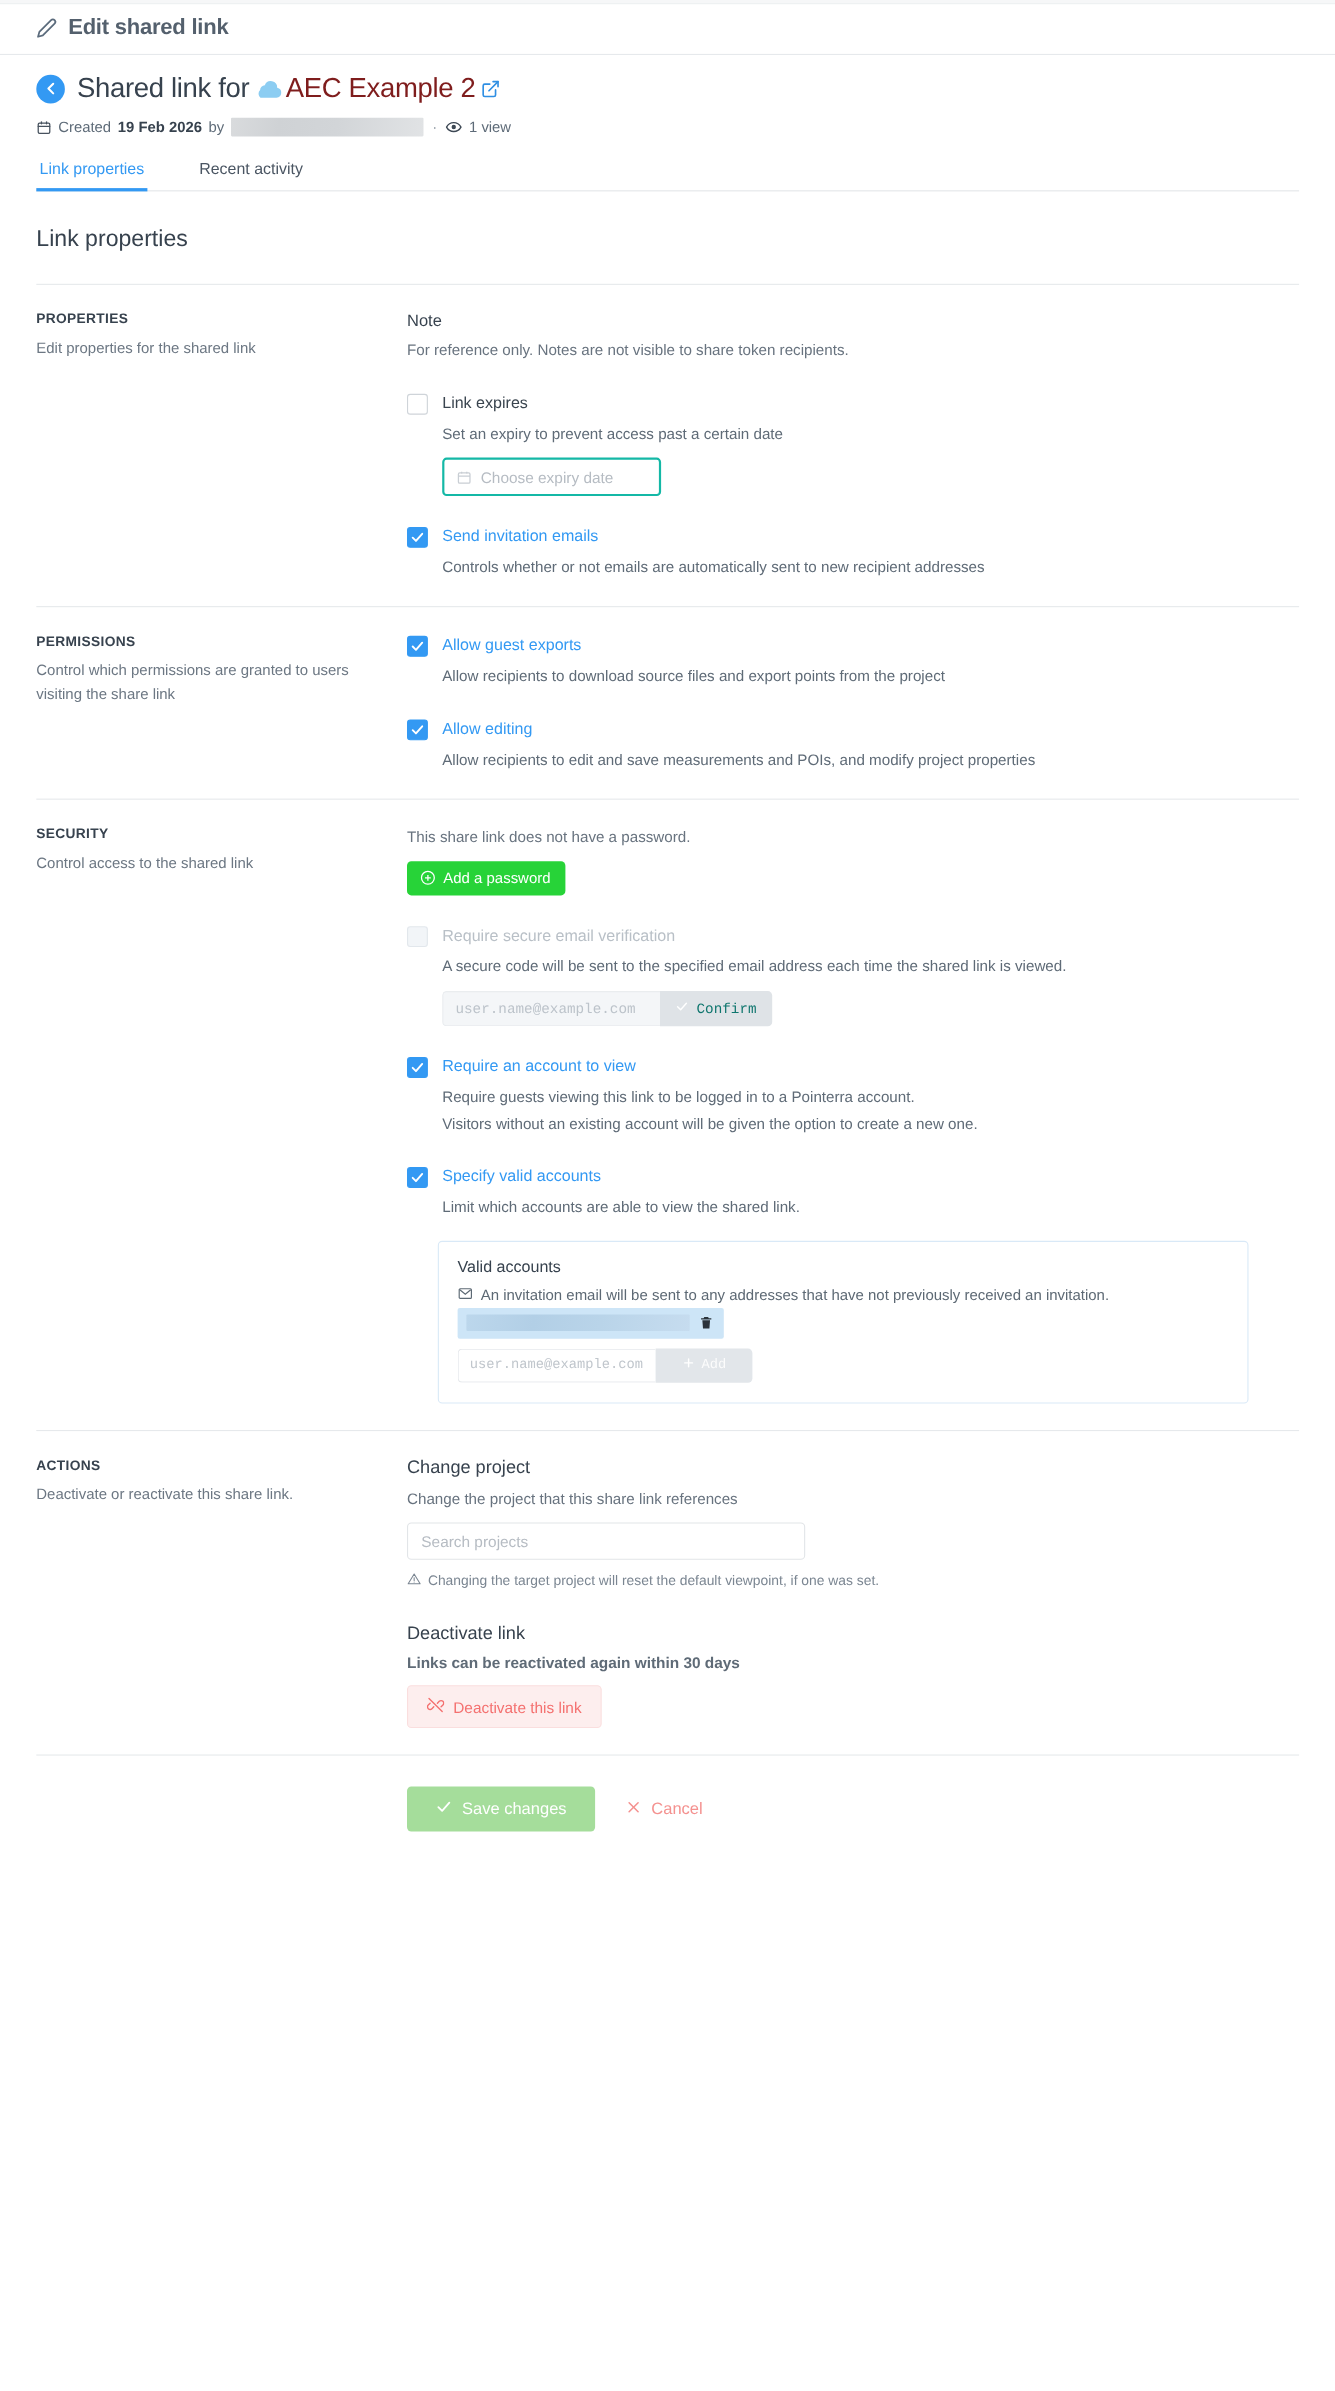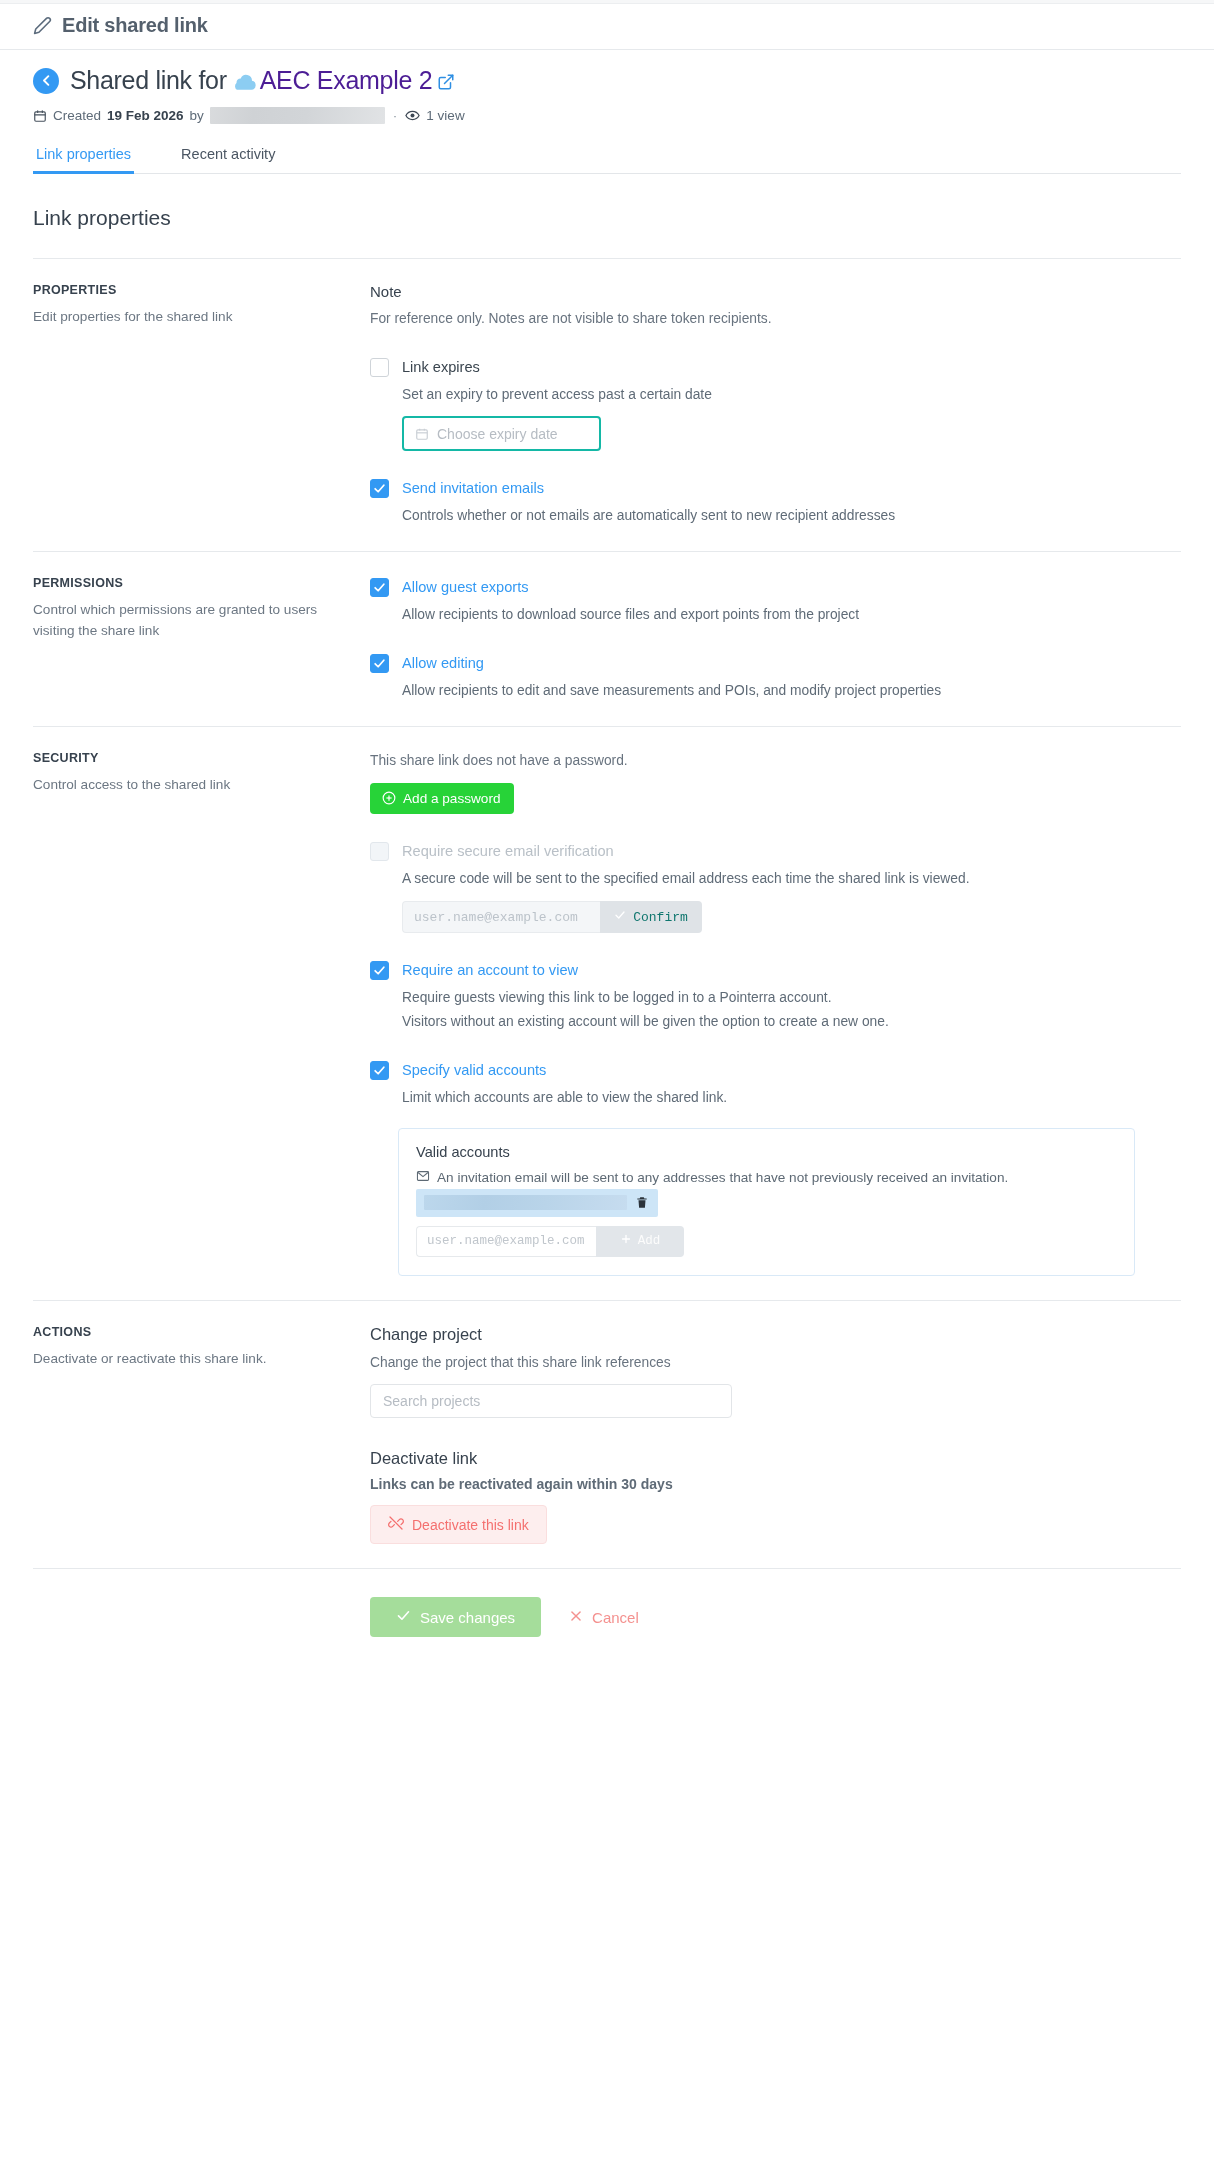--- a/index.html
+++ b/index.html
@@ -59,21 +59,21 @@
   .back-btn svg { display:block; }
   .header-title {
     font-size: 25px;
     color: #37424e;
     font-weight: normal;
     letter-spacing: -0.3px;
     white-space: nowrap;
   }
   .cloud-icon { display:inline-flex; vertical-align: -3px; margin: 0 3px 0 5px; }
   .project-link {
-    color: #4c1d95;
+    color: #7f1d1d;
     font-size: 25px;
     text-decoration: none;
     cursor: pointer;
     text-align: center;
   }
   .ext-icon { display:inline-flex; vertical-align:-2px; margin-left:5px; cursor:pointer;}
 
   .meta-row {
     display: flex;
     align-items: center;
@@ -663,20 +663,30 @@
 
   <div class="section">
     <div class="section-left">
       <div class="section-kicker">ACTIONS</div>
       <div class="section-sub">Deactivate or reactivate this share link.</div>
     </div>
     <div class="section-right">
       <div class="field-label" style="font-size:16.5px">Change project</div>
       <div class="field-help" style="margin-bottom:0">Change the project that this share link references</div>
       <div class="search-input">Search projects</div>
+      <div class="warn-line">
+        <span>
+          <svg width="13" height="13" viewBox="0 0 24 24" fill="none" stroke="currentColor" stroke-width="1.8" stroke-linejoin="round">
+              <path d="M12 3.5 22 20H2L12 3.5z"></path>
+              <line x1="12" y1="10" x2="12" y2="14.5" stroke-linecap="round"></line>
+              <circle cx="12" cy="17" r="0.9" fill="currentColor" stroke="none"></circle>
+            </svg>
+        </span>
+        <span>Changing the target project will reset the default viewpoint, if one was set.</span>
+      </div>
 
       <div class="sub-head">Deactivate link</div>
       <div class="sub-desc">Links can be reactivated again within 30 days</div>
       <button class="btn-danger">
         <span>
           <svg width="16" height="16" viewBox="0 0 24 24" fill="none" stroke="currentColor" stroke-width="1.9" stroke-linecap="round">
               <path d="M9.5 14.5 7 17a3.5 3.5 0 0 1-5-5l2.5-2.5"></path>
               <path d="M14.5 9.5 17 7a3.5 3.5 0 0 1 5 5l-2.5 2.5"></path>
               <line x1="3" y1="3" x2="21" y2="21"></line>
             </svg>

